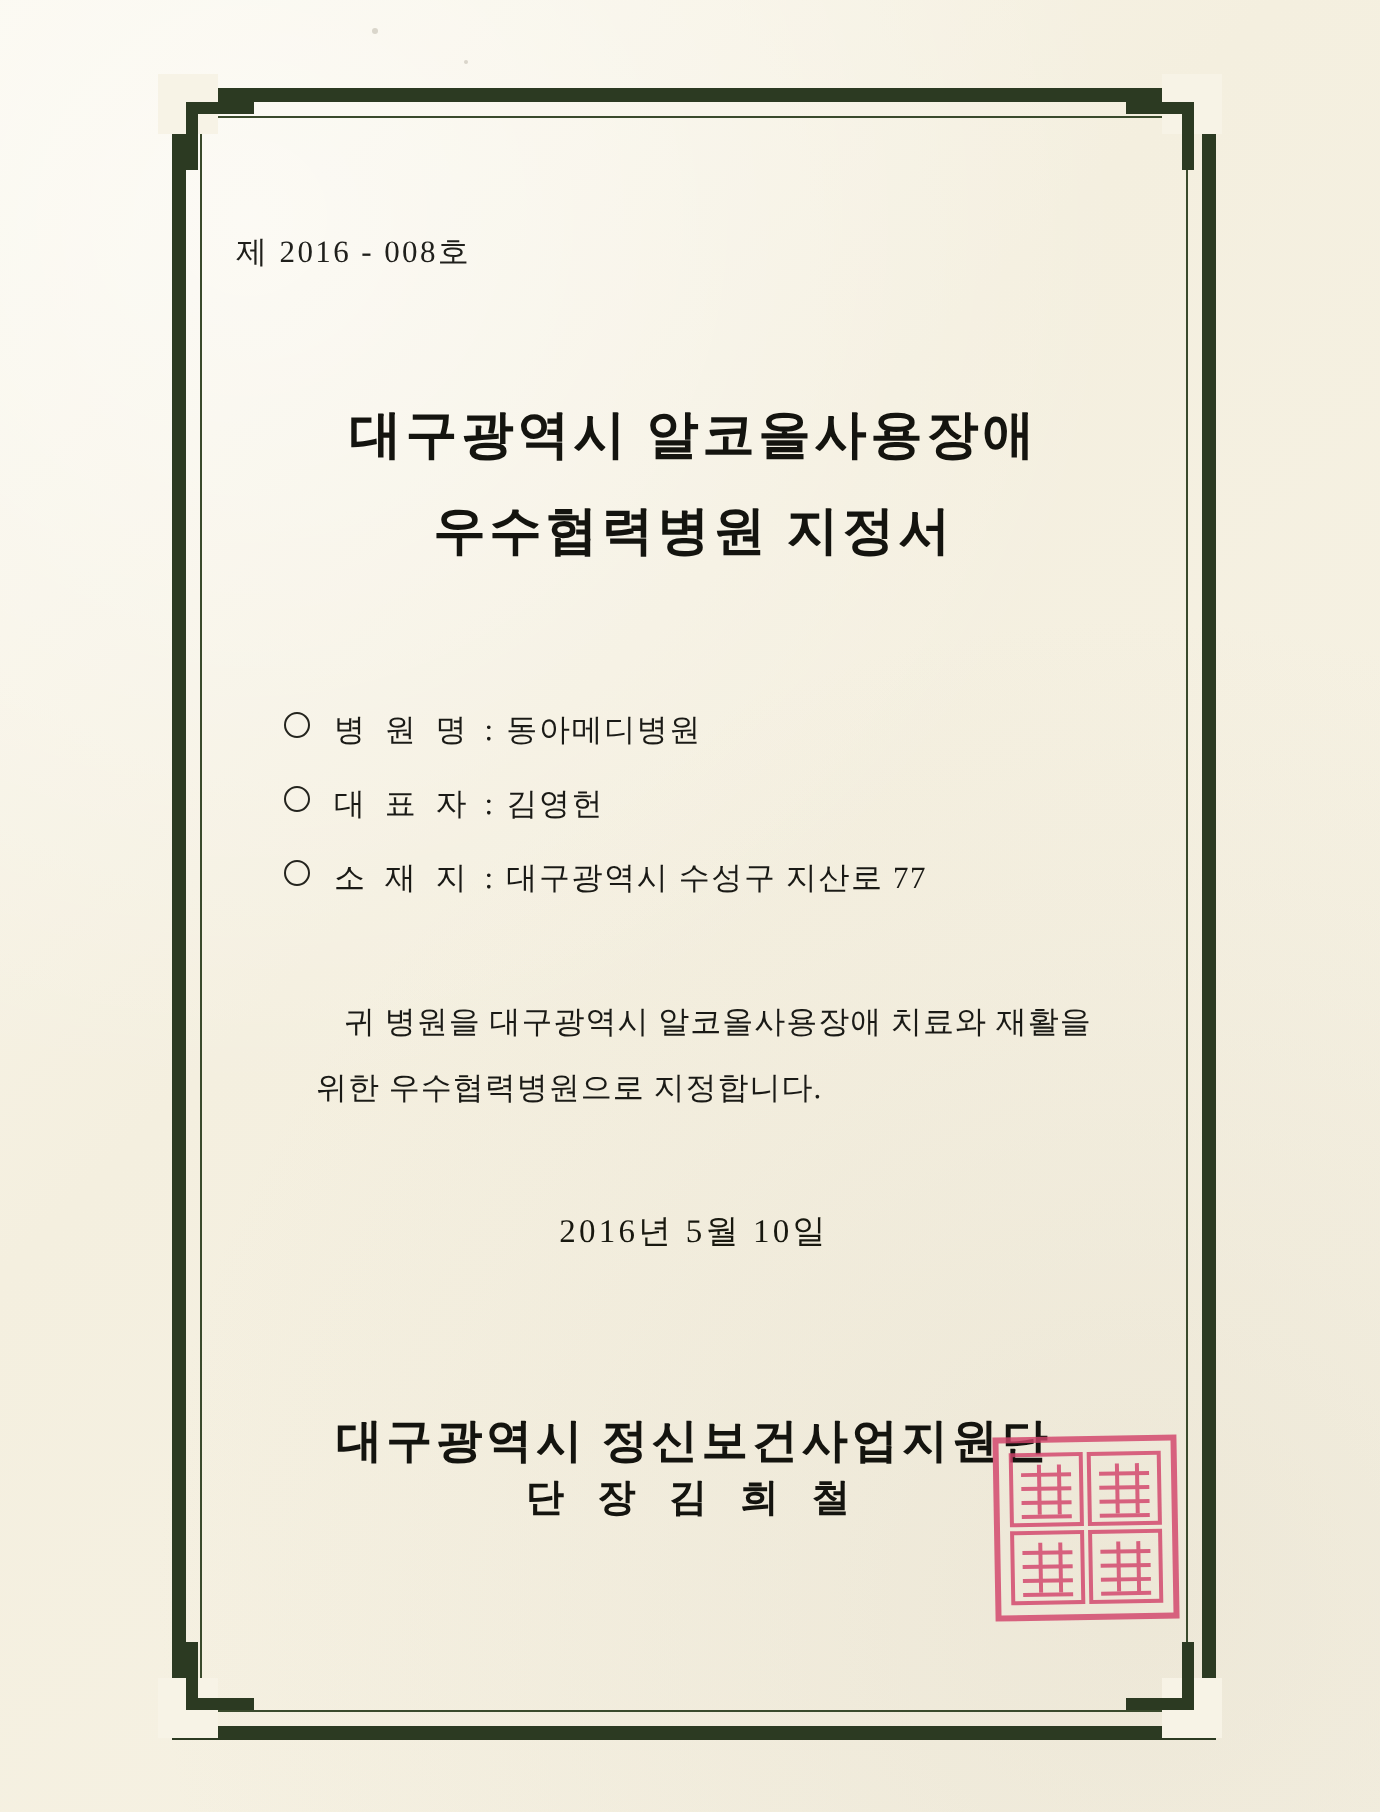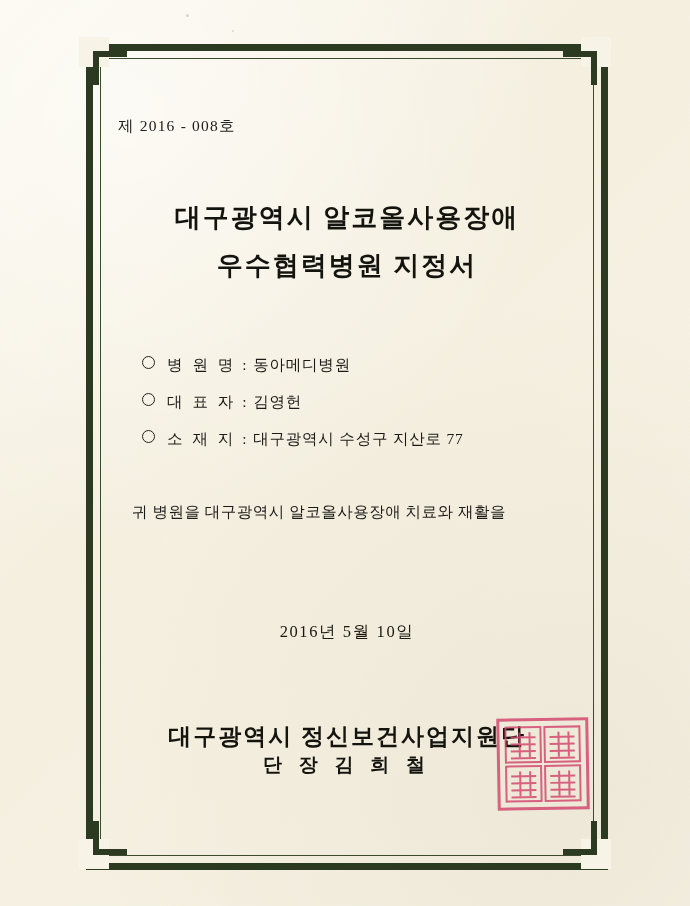--- a/index.html
+++ b/index.html
@@ -142,28 +142,29 @@
     letter-spacing: 0.8px;
   }
 
   .body-text {
     margin-top: 46px;
     font-size: 15.5px;
     line-height: 2.1;
     letter-spacing: 0.5px;
     text-align: left;
     color: #1a1a16;
+    margin-left: 40px;
   }
   .body-indent {
     display: inline-block;
     width: 14px;
   }
 
   .date-line {
-    margin-top: 92px;
+    margin-top: 44px;
     text-align: center;
     font-size: 16.5px;
     letter-spacing: 1.6px;
     color: #18180f;
   }
 
   .issuer {
     margin-top: 78px;
     text-align: center;
   }
@@ -278,20 +279,21 @@
         <span class="bullet"></span>
         <span class="field-label">소 재 지</span>
         <span class="field-sep">:</span>
         <span class="field-value">대구광역시 수성구 지산로 77</span>
       </div>
 
     </div>
 
     <div class="body-text">
       <span class="body-indent"></span><span>귀 병원을 대구광역시 알코올사용장애 치료와 재활을</span><br>
+      <span>위한 우수협력병원으로 지정합니다.</span>
     </div>
 
     <div class="date-line">2016년  5월  10일</div>
 
     <div class="issuer">
       <div class="issuer-org">대구광역시 정신보건사업지원단</div>
       <div class="issuer-person">단 장 김 희 철</div>
     </div>
 
   </div>

